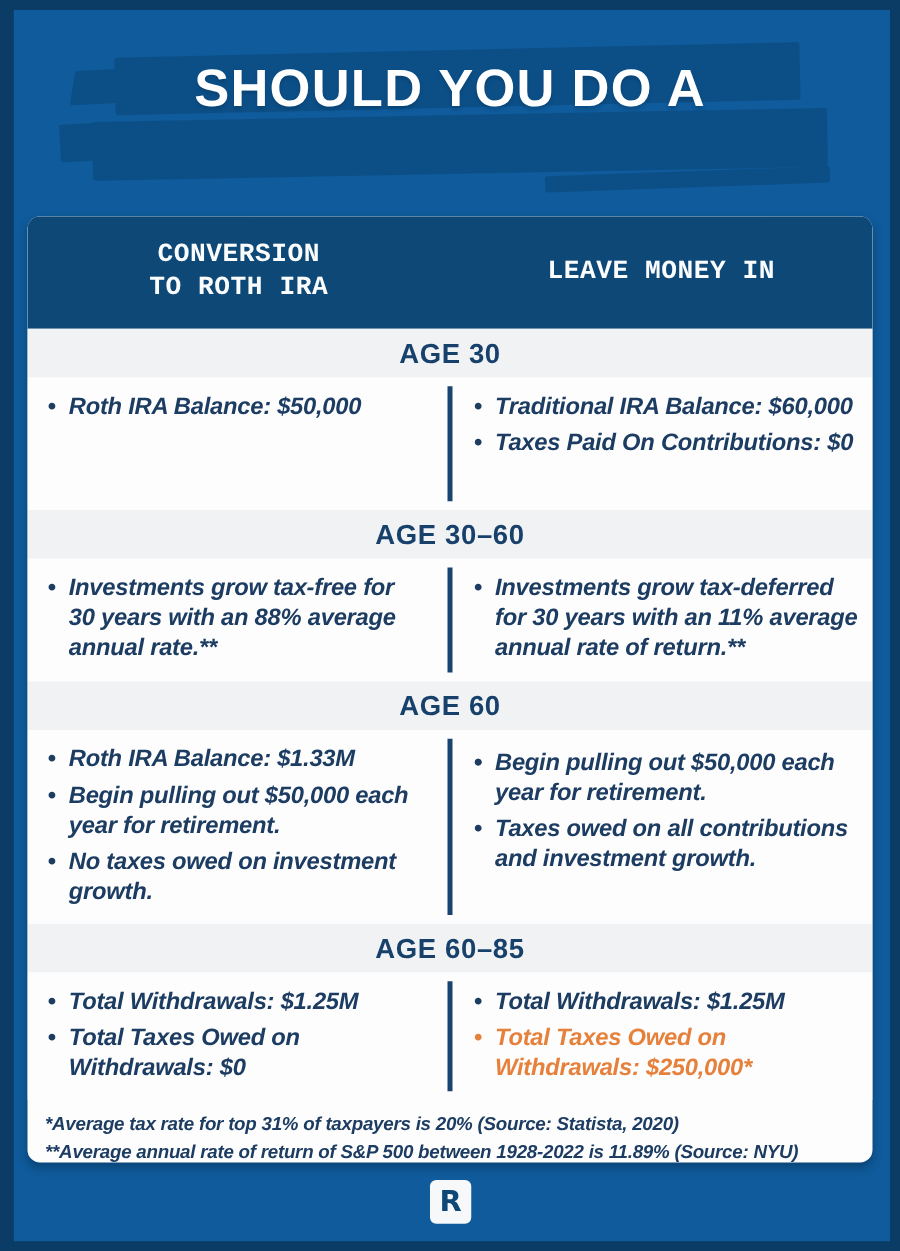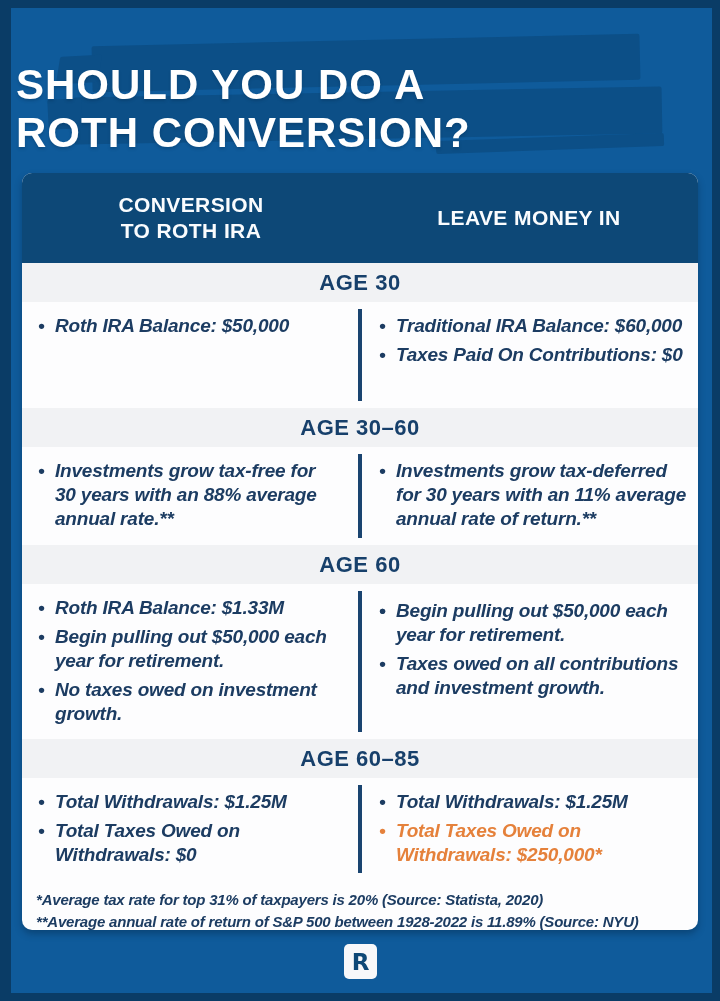--- a/index.html
+++ b/index.html
@@ -35,21 +35,22 @@
   
   .masthead { position: absolute; left: 0; top: 0; width: 720px; height: 170px; }
   .stroke { position: absolute; background: var(--stroke-blue); z-index: 1; border-radius: 2px; }
   .stroke-1       { left: 92px;  top: 40px;  width: 548px; height: 46px; transform: rotate(-1.3deg); }
   .stroke-1-notch { left: 58px;  top: 56px;  width: 42px;  height: 27px; transform: rotate(-3deg) skewX(-12deg); }
   .stroke-2       { left: 74px;  top: 92px;  width: 588px; height: 47px; transform: rotate(-1.1deg); }
   .stroke-2-notch { left: 48px;  top: 99px;  width: 34px;  height: 30px; transform: rotate(-3deg); }
   .stroke-2-tail  { left: 436px; top: 137px; width: 228px; height: 13px; transform: rotate(-2deg); }
   h1.title {
     position: relative; z-index: 2;
-    margin: 16px; padding-top: 45px;
+    margin: 2px; padding-top: 45px;
+    text-align: center;
     color: var(--title-white);
     font-size: 42px; line-height: 48px; font-weight: bold;
     letter-spacing: 1px;
     text-shadow: 0 2px 3px rgba(5, 35, 64, 0.25);
   }
   h1.title .t-line { display: block; }
 
   
   .card {
     position: absolute; left: 22px; top: 173px;
@@ -58,20 +59,21 @@
     border-radius: 10px;
     box-shadow: 0 4px 7px rgba(4, 30, 55, 0.35);
     display: flex; flex-direction: column;
     overflow: hidden;
     z-index: 3;
   }
   .card-header {
     height: 90px; flex: 0 0 90px;
     background: var(--header-navy);
     display: flex;
+    font-family: Liberation Mono, monospace;
   }
   .col-head {
     width: 50%;
     display: flex; flex-direction: column;
     justify-content: center; align-items: center;
     color: #FAFCFE;
     font-size: 21px; line-height: 26px; font-weight: bold;
     letter-spacing: 0.4px; text-align: center;
   }
 
@@ -140,21 +142,20 @@
 <body>
 
 <header class="masthead">
   <div class="stroke stroke-1"></div>
   <div class="stroke stroke-1-notch"></div>
   <div class="stroke stroke-2"></div>
   <div class="stroke stroke-2-notch"></div>
   <div class="stroke stroke-2-tail"></div>
   <h1 class="title">
     <span class="t-line">SHOULD YOU DO A</span>
-    <span class="t-line">ROTH CONVERSION?</span>
   </h1>
 </header>
 
 <section class="card">
   <div class="card-header">
     <div class="col-head">
       <span>CONVERSION</span>
       <span>TO ROTH IRA</span>
     </div>
     <div class="col-head">

